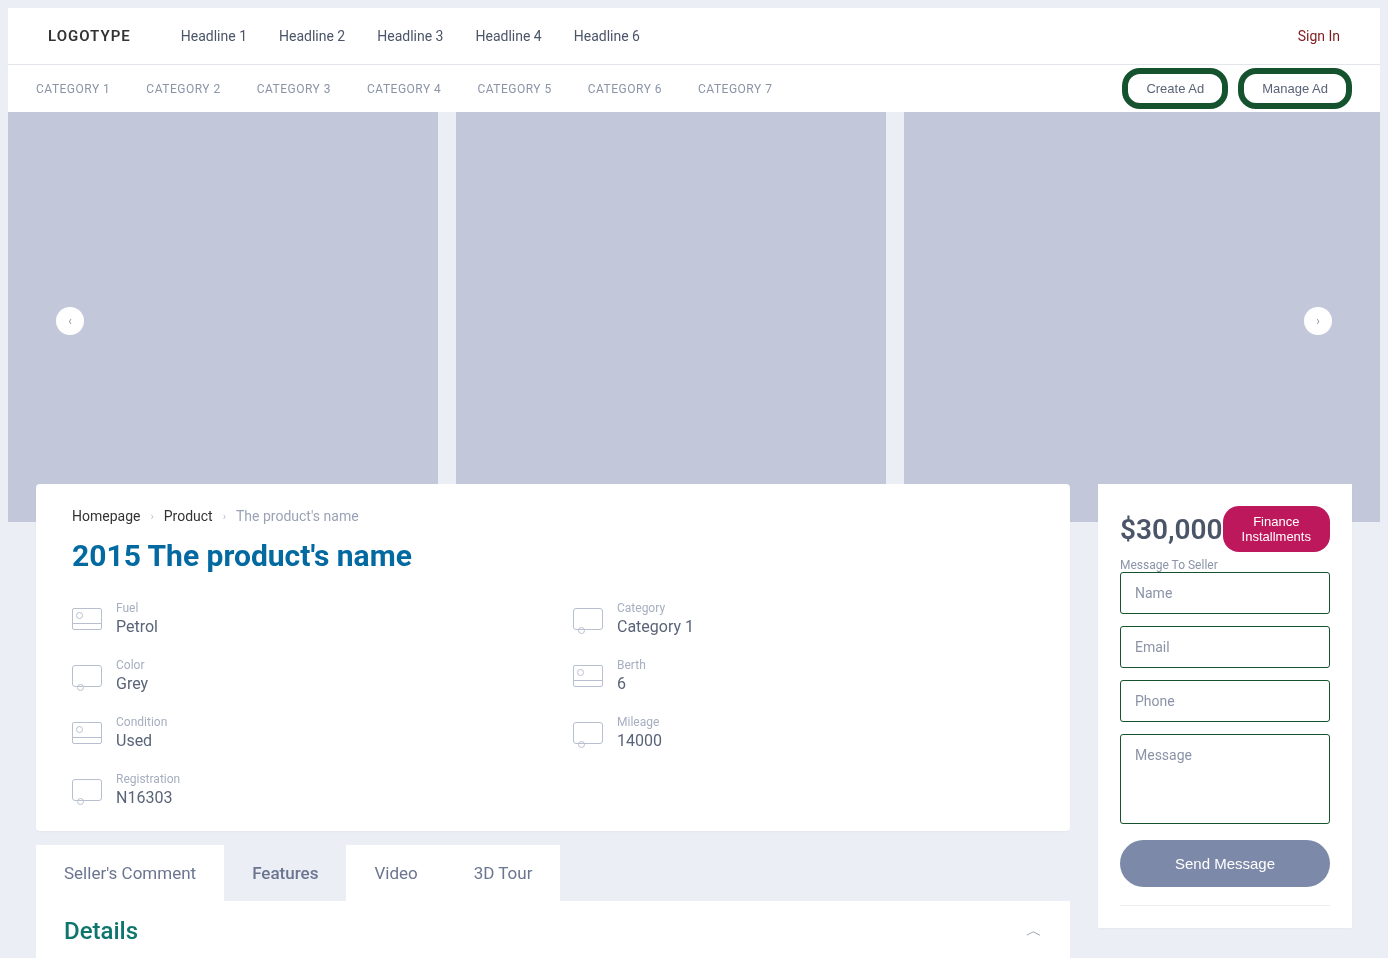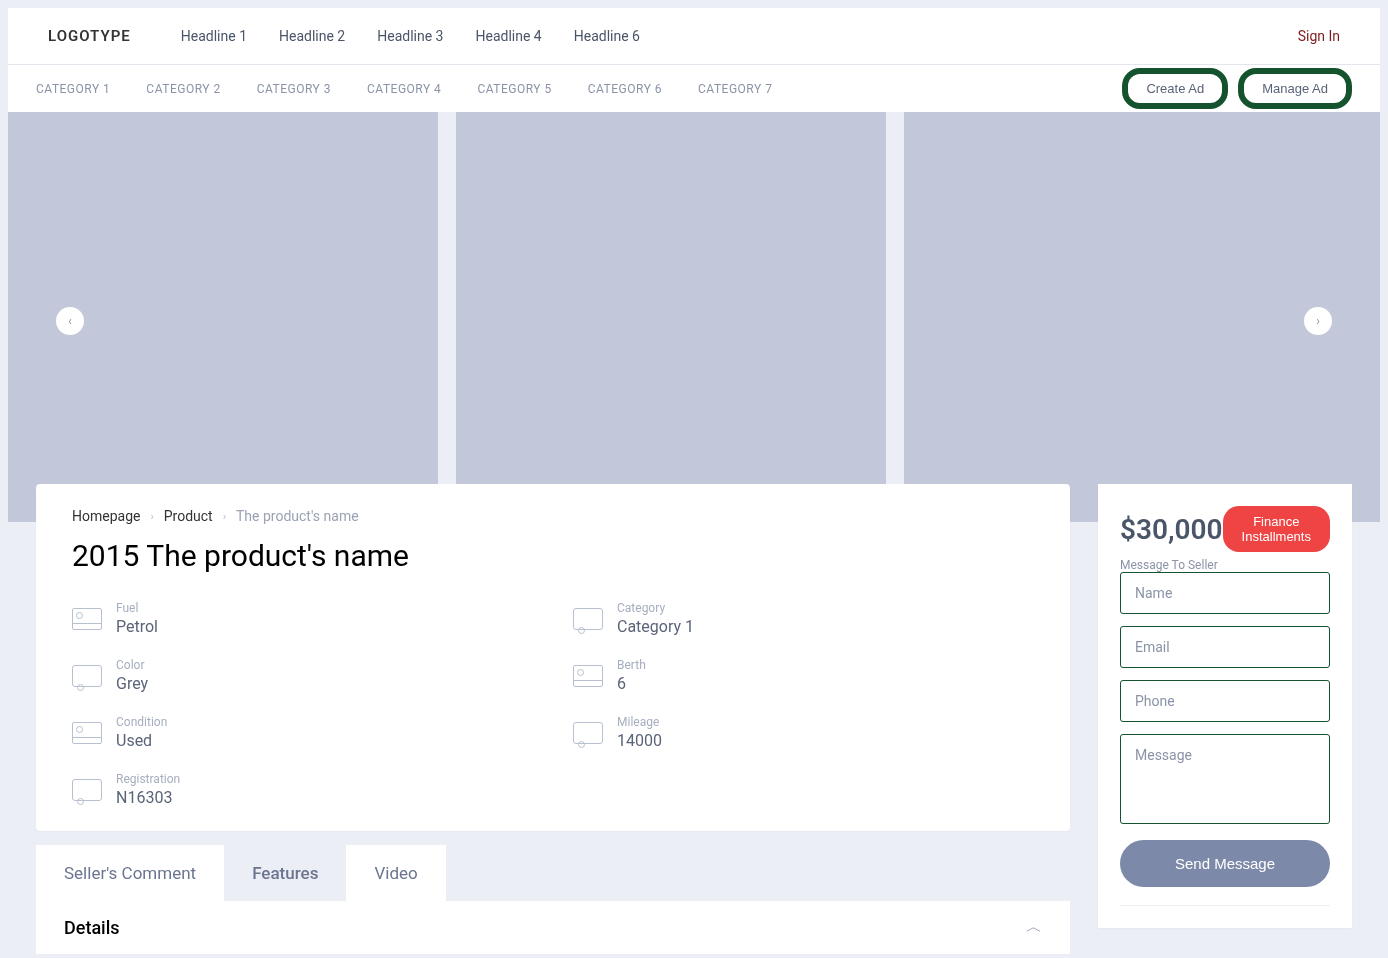--- a/index.html
+++ b/index.html
@@ -24,41 +24,41 @@
 .navarrow { position: absolute; top: 195px; width: 28px; height: 28px; border-radius: 50%; background: #fff; display: flex; align-items: center; justify-content: center; color: #8b94a7; font-size: 12px; cursor: pointer; }
 .navarrow.l { left: 48px; }
 .navarrow.r { right: 48px; }
 .content { display: flex; gap: 28px; padding: 0 28px; margin-top: -38px; position: relative; align-items: flex-start; }
 .main { flex: 1; }
 .card { background: #fff; border-radius: 4px; padding: 24px 36px; box-shadow: 0 1px 2px rgba(0,0,0,.03); }
 .breadcrumb { display: flex; align-items: center; gap: 10px; font-size: 14px; margin-bottom: 14px; }
 .bc-item { color: #333; cursor: pointer; }
 .bc-sep { color: #b8c0d0; font-size: 11px; }
 .bc-last { color: #9aa3b5; }
-.title { font-size: 30px; font-weight: 400; color: #000000; margin-bottom: 28px; }
+.title { font-size: 30px; font-weight: 700; color: #0369a1; margin-bottom: 28px; }
 .specgrid { display: grid; grid-template-columns: 1fr 1fr; gap: 22px 40px; }
 .spec { display: flex; align-items: center; gap: 14px; }
 .specicon { width: 30px; height: 22px; border: 1.5px solid #b8c0d0; border-radius: 2px; flex-shrink: 0; position: relative; }
 .specicon::before { content: ""; position: absolute; top: 3px; left: 3px; width: 5px; height: 5px; border: 1.5px solid #b8c0d0; border-radius: 50%; }
 .specicon::after { content: ""; position: absolute; bottom: -1px; left: -1px; right: -1px; height: 6px; border-top: 1.5px solid #b8c0d0; }
 .specicon.van { border-radius: 3px; }
 .specicon.van::before { top: auto; bottom: -5px; left: 4px; }
 .specicon.van::after { display: none; }
 .speclabel { font-size: 12px; color: #a6aebf; }
 .specvalue { font-size: 16px; color: #5a6478; margin-top: 2px; }
 .tabs { display: flex; margin-top: 14px; text-align: center; }
 .tab { padding: 18px 28px; background: #fff; font-size: 17px; color: #6b7590; cursor: pointer; }
 .tab.active { background: #eceef5; font-weight: 500; }
 .details { background: #fff; margin-top: 0; padding: 16px 28px; display: flex; justify-content: space-between; align-items: center; cursor: pointer; }
-.details-title { font-size: 18px; color: #000000; font-weight: 500; }
+.details-title { font-size: 24px; color: #0f766e; font-weight: 500; }
 .chevup { color: #8b94a7; }
 .sidebar { width: 254px; background: #fff; border-radius: 0; padding: 22px; box-shadow: 0 1px 2px rgba(0,0,0,.03); }
 .pricebar { display: flex; justify-content: space-between; align-items: center; margin-bottom: 6px; }
 .price { font-size: 28px; font-weight: 600; color: #4a5568; }
-.finance { background: #ef4444; color: #fff; font-size: 13px; padding: 8px 16px; border-radius: 16px; border: none; cursor: pointer; }
+.finance { background: #be185d; color: #fff; font-size: 13px; padding: 8px 16px; border-radius: 16px; border: none; cursor: pointer; }
 .msglabel { font-size: 12px; color: #8b94a7; }
 .field { width: 100%; border: 1px solid #14532d; border-radius: 3px; padding: 12px 14px; font-size: 14px; color: #5a6478; margin-bottom: 12px; font-family: inherit; }
 .field::placeholder { color: #8b94a7; }
 textarea.field { height: 90px; resize: none; }
 .sendbtn { width: 100%; background: #7d89a8; color: #fff; border: none; border-radius: 24px; padding: 15px; font-size: 15px; cursor: pointer; }
 .divider { height: 1px; background: #eceef2; margin-top: 18px; }
 </style>
 </head>
 <body>
 
@@ -165,20 +165,21 @@
                 <div class="specvalue">N16303</div>
               </div>
             </div>
         </div>
       </div>
 
       <div class="tabs">
         <div class="tab">Seller's Comment</div>
         <div class="tab active">Features</div>
         <div class="tab">Video</div>
+        <div class="tab">3D Tour</div>
       </div>
       <div class="details">
         <span class="details-title">Details</span>
         <span class="chevup">︿</span>
       </div>
     </div>
 
     <div class="sidebar">
       <div class="pricebar">
         <div class="price">$30,000</div>

